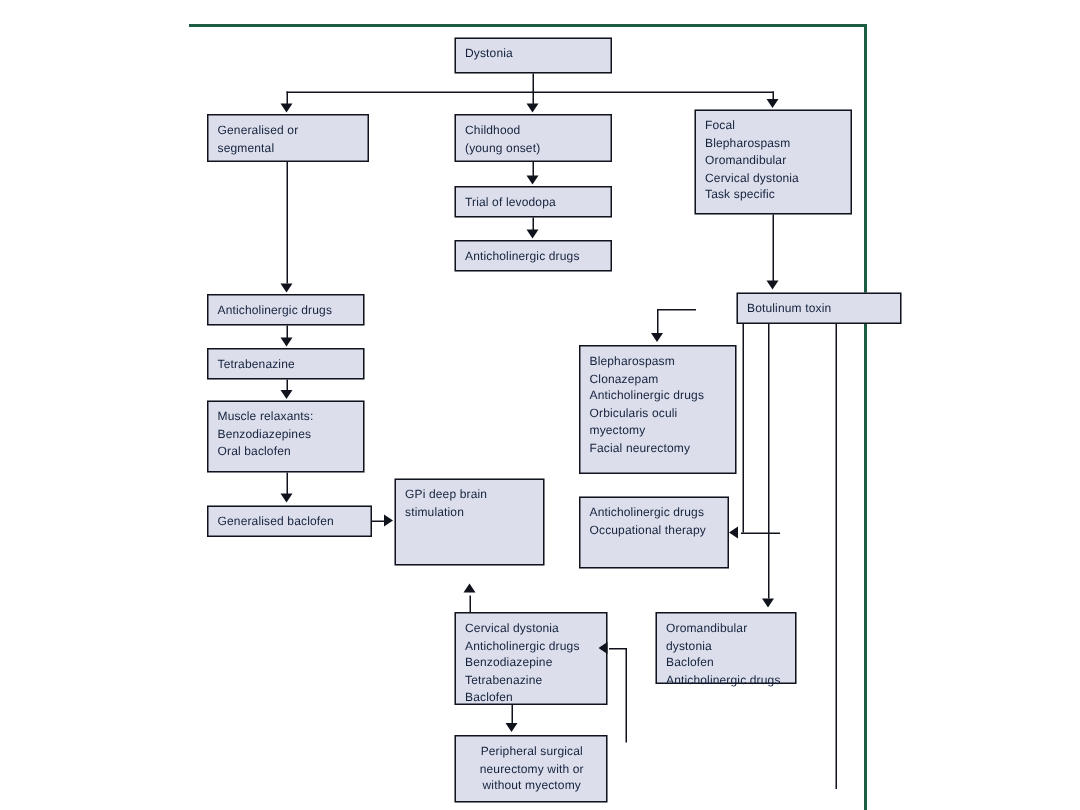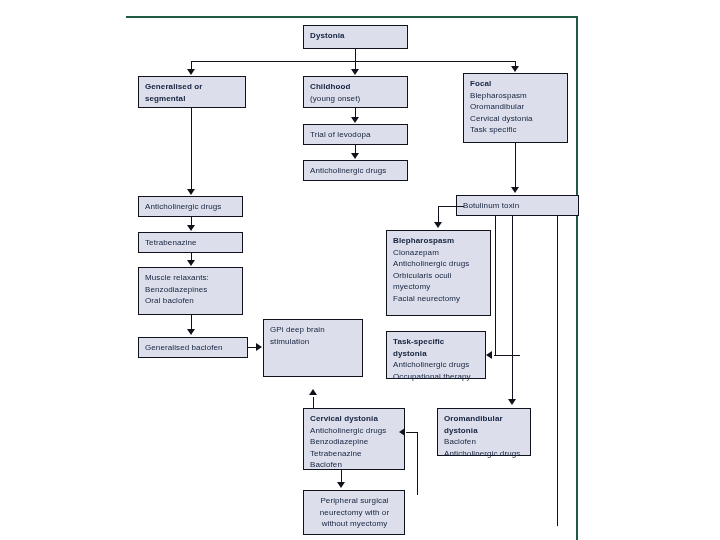--- a/index.html
+++ b/index.html
@@ -19,21 +19,21 @@
     position:absolute;
     box-sizing:border-box;
     background:#dcdfeb;
     border:1px solid #11131c;
     color:#14213d;
     font-size:8px;
     line-height:11.5px;
     padding:4px 5px 3px 6px;
     letter-spacing:.1px;
   }
-  .node .ttl{font-weight:bold;display:block;}
+  .node .ttl{font-weight:normal;display:block;}
   .node .ln{display:block;}
 
   
   .ln-v{position:absolute;width:1px;background:#11131c;}
   .ln-h{position:absolute;height:1px;background:#11131c;}
   .ar-d,.ar-u,.ar-r,.ar-l{position:absolute;width:0;height:0;}
   .ar-d{border-left:4px solid transparent;border-right:4px solid transparent;border-top:6px solid #11131c;}
   .ar-u{border-left:4px solid transparent;border-right:4px solid transparent;border-bottom:6px solid #11131c;}
   .ar-r{border-top:4px solid transparent;border-bottom:4px solid transparent;border-left:6px solid #11131c;}
   .ar-l{border-top:4px solid transparent;border-bottom:4px solid transparent;border-right:6px solid #11131c;}
@@ -87,40 +87,39 @@
   <div class="node" style="left:138px;top:267px;width:105px;height:48px;">
     <span class="ln">Muscle relaxants:</span>
     <span class="ln">Benzodiazepines</span>
     <span class="ln">Oral baclofen</span>
   </div>
 
   <div class="node" style="left:138px;top:337px;width:110px;height:21px;">
     <span class="ln">Generalised baclofen</span>
   </div>
 
-  <div class="node" style="left:456px;top:195px;width:123px;height:21px;">
+  <div class="node" style="left:491px;top:195px;width:110px;height:21px;">
     <span class="ln">Botulinum toxin</span>
   </div>
 
   <div class="node" style="left:386px;top:230px;width:105px;height:86px;">
     <span class="ttl">Blepharospasm</span>
     <span class="ln">Clonazepam</span>
     <span class="ln">Anticholinergic drugs</span>
     <span class="ln">Orbicularis oculi</span>
     <span class="ln">myectomy</span>
     <span class="ln">Facial neurectomy</span>
   </div>
 
   <div class="node" style="left:263px;top:319px;width:100px;height:58px;">
     <span class="ln">GPi deep brain</span>
     <span class="ln">stimulation</span>
   </div>
 
   <div class="node" style="left:386px;top:331px;width:100px;height:48px;">
-    <span class="ttl">Task-specific dystonia</span>
     <span class="ln">Anticholinergic drugs</span>
     <span class="ln">Occupational therapy</span>
   </div>
 
   <div class="node" style="left:303px;top:408px;width:102px;height:62px;">
     <span class="ttl">Cervical dystonia</span>
     <span class="ln">Anticholinergic drugs</span>
     <span class="ln">Benzodiazepine</span>
     <span class="ln">Tetrabenazine</span>
     <span class="ln">Baclofen</span>

